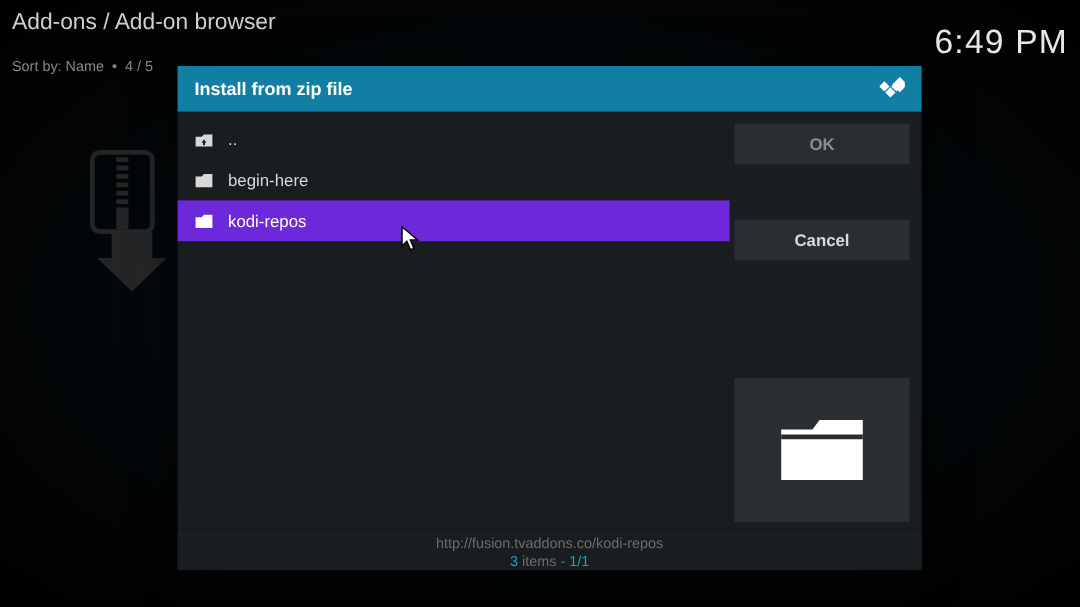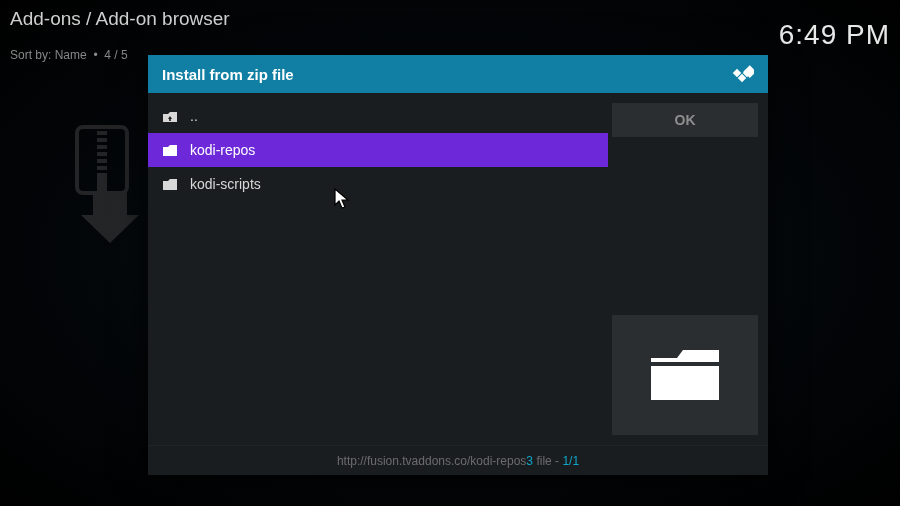--- a/index.html
+++ b/index.html
@@ -84,26 +84,27 @@
   }
   .btn.dim { color: #8e8e8e; }
   .thumb {
     margin-top: auto;
     background: #2a2e30;
     width: 146px; height: 120px;
     display: flex; align-items: center; justify-content: center;
   }
   .dlg-footer {
     height: 30px;
-    display: flex; align-items: center; justify-content: center;
+    display: flex; align-items: center; justify-content: space-between;
     padding: 0 0;
     font-size: 12px;
     color: #6c6c6c;
     background: #1a1d1f;
     border-top: 1px solid rgba(255,255,255,0.03);
+    flex-direction: column;
   }
   .footer-right .count-num { color: #0fa6c9; }
   .footer-right .page { color: #0fa6c9; }
   .cursor {
     position: absolute;
     left: 334px; top: 188px;
     pointer-events: none;
   }
 </style>
 </head>
@@ -151,56 +152,57 @@
       <div class="file-row">
         <span class="ficon">
           <svg width="16" height="14" viewBox="0 0 16 14">
               <path d="M1 5 h5 l2-2 h7 v10 h-14z" fill="#d8d8d8"></path>
               <path d="M6 10 l2-3 2 3 h-1.2 v2 h-1.6 v-2z" fill="#1a1d1f"></path>
             </svg>
         </span>
         <span class="flabel">..</span>
       </div>
 
+      <div class="file-row">
+        <span class="ficon">
+          <svg width="16" height="14" viewBox="0 0 16 14">
+              <path d="M1 4 h5 l2-2 h7 v11 h-14z" fill="#d8d8d8"></path>
+            </svg>
+        </span>
+        <span class="flabel">begin-here</span>
+      </div>
 
       <div class="file-row selected">
         <span class="ficon">
           <svg width="16" height="14" viewBox="0 0 16 14">
               <path d="M1 4 h5 l2-2 h7 v11 h-14z" fill="#ffffff"></path>
             </svg>
         </span>
         <span class="flabel">kodi-repos</span>
       </div>
 
-      <div class="file-row">
-        <span class="ficon">
-          <svg width="16" height="14" viewBox="0 0 16 14">
-              <path d="M1 4 h5 l2-2 h7 v11 h-14z" fill="#d8d8d8"></path>
-            </svg>
-        </span>
-        <span class="flabel">kodi-scripts</span>
-      </div>
 
     </div>
 
     <div class="right-col">
       <div class="btn dim">OK</div>
+      <div class="btn">Cancel</div>
       <div class="thumb">
         <svg width="80" height="70" viewBox="0 0 80 70">
           <path d="M6 18 h26 l6-8 h36 v50 h-68z" fill="#fff"></path>
           <path d="M6 22 h68 v4 h-68z" fill="#2a2e30"></path>
         </svg>
       </div>
     </div>
   </div>
 
   <div class="dlg-footer">
     <span>http://fusion.tvaddons.co/kodi-repos</span>
     <span class="footer-right">
-      <span class="count-num">3</span><span> file - </span><span class="page">1/1</span>
+      <span class="count-num">3</span><span> items - </span><span class="page">1/1</span>
     </span>
   </div>
 </div>
 
 <div class="cursor">
   <svg width="18" height="22" viewBox="0 0 18 22">
     <path d="M1 1 L1 17 L5 13 L8 20 L11 19 L8 12 L14 12 Z" fill="#fff" stroke="#000" stroke-width="1.2"></path>
   </svg>
 </div>
 

